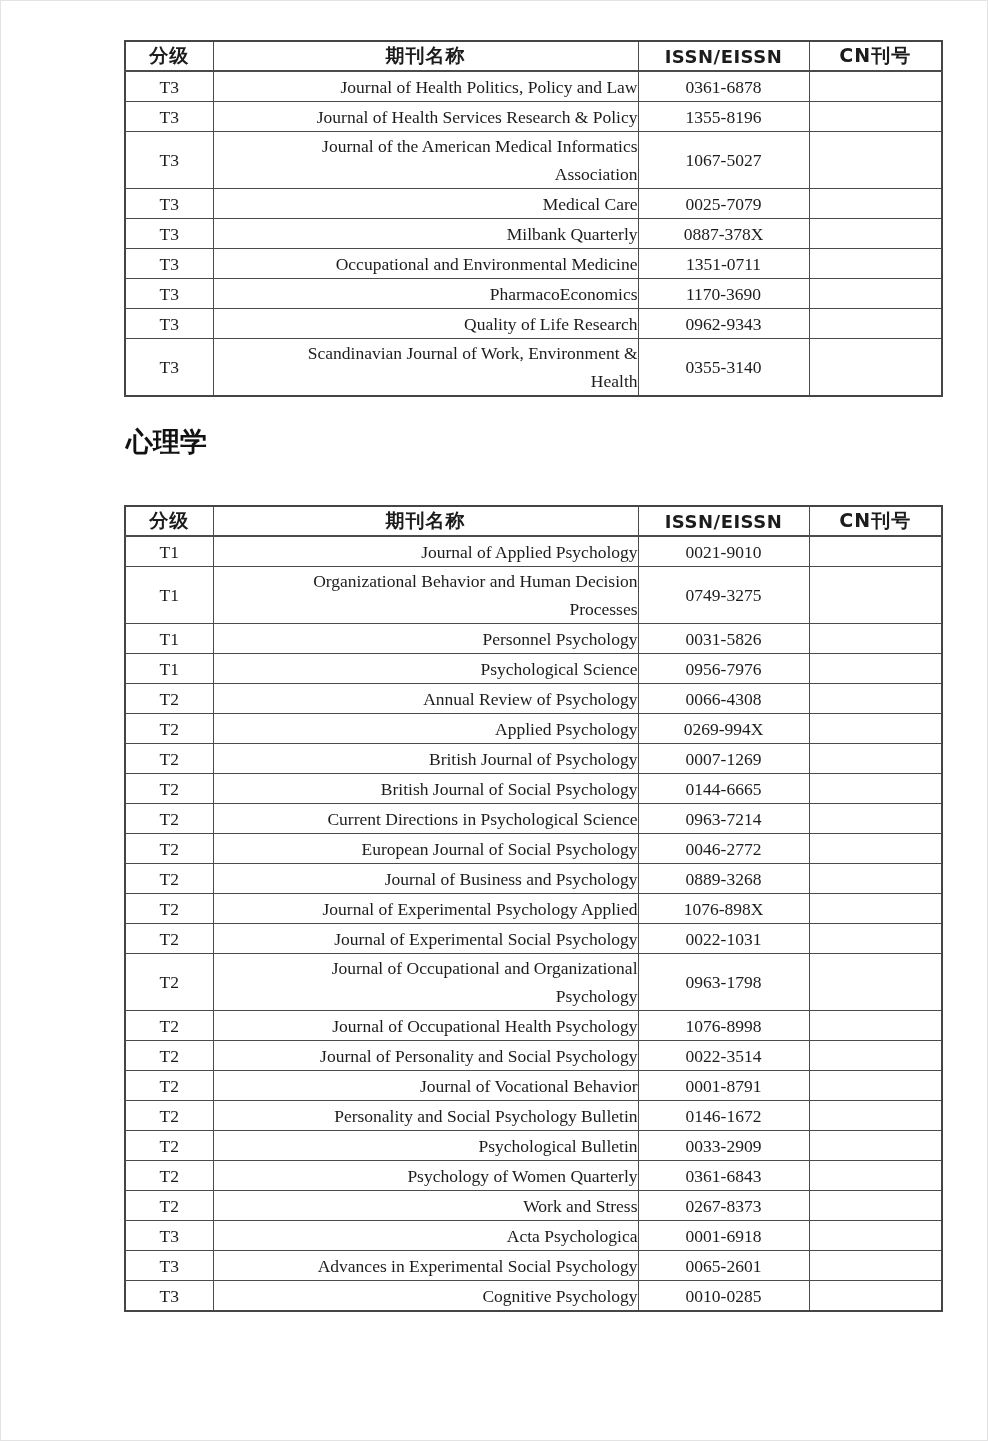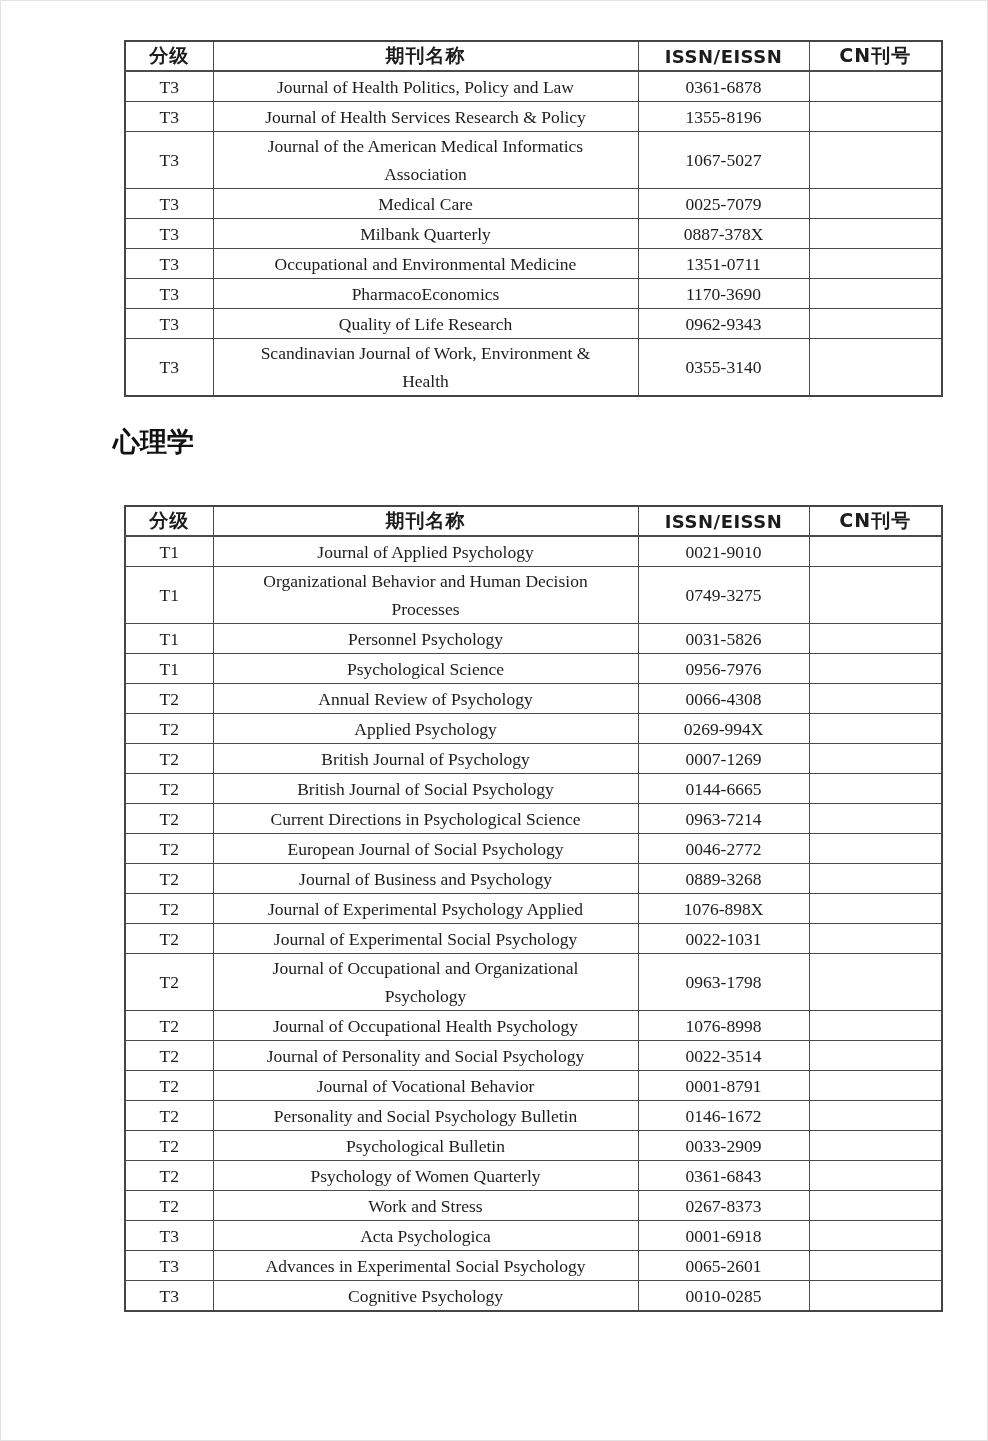--- a/index.html
+++ b/index.html
@@ -58,28 +58,28 @@
 
   table.journal-table td {
     height: 29px;
     font-size: 17.5px;
     line-height: 28px;
   }
   td.cell-grade, td.cell-issn, td.cell-cn {
     text-align: center;
   }
   td.cell-journal {
-    text-align: center;
+    text-align: right;
     padding: 0 8px 0 10px;
     white-space: pre-line;
   }
 
   .section-heading {
     position: absolute;
-    left: 113px;
+    left: 126px;
     top: 424px;
     font-family: "DejaVu Sans", "Liberation Sans", sans-serif;
     font-weight: 700;
     font-size: 27px;
     line-height: 36px;
     color: #111;
   }
   .page-number {
     position: absolute;
     top: 1328px;

